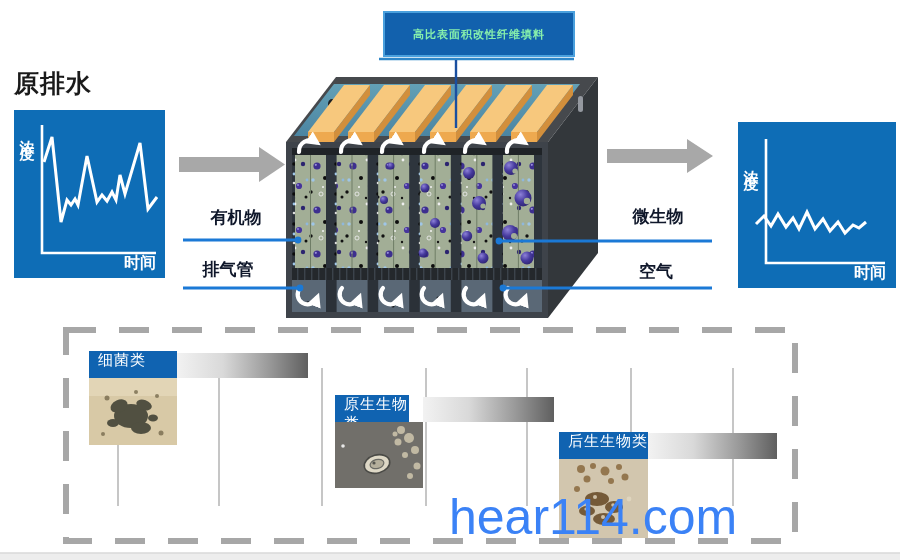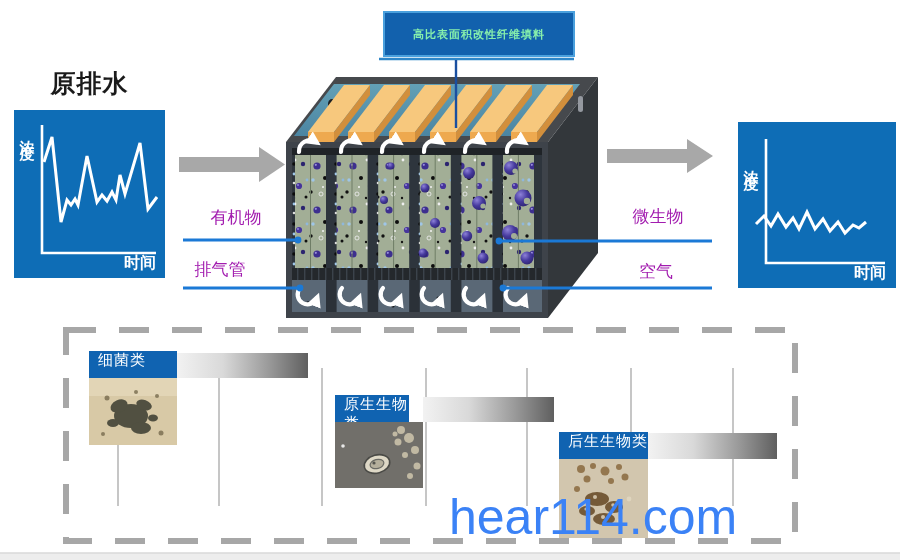--- a/index.html
+++ b/index.html
@@ -1,25 +1,25 @@
 <!DOCTYPE html>
 <html><head>
 <meta charset="utf-8">
 <style>
   html,body{margin:0;padding:0;background:#fff;}
   #stage{position:relative;width:900px;height:560px;background:#fff;overflow:hidden;
          font-family:"Liberation Sans","DejaVu Sans",sans-serif;}
   .abs{position:absolute;}
-  .title{font-size:25px;font-weight:600;color:#1a1a1a;text-align:center;letter-spacing:1px;}
+  .title{font-size:25px;font-weight:600;color:#1a1a1a;letter-spacing:1px;}
   .chart{background:#0e6db6;}
   .chart svg{position:absolute;left:0;top:0;}
   .ylab{color:#fff;font-size:15px;font-weight:bold;writing-mode:vertical-rl;text-orientation:upright;
         letter-spacing:4px;line-height:1;}
   .xlab{color:#fff;font-size:16px;font-weight:bold;}
-  .flowlab{font-size:17px;color:#a21caf;font-weight:400;text-align:center;}
+  .flowlab{font-size:17px;color:#0f172a;font-weight:700;text-align:center;}
   .callout{background:#1261ad;border:2px solid #4aa0dd;color:#86efac;font-size:11px;font-weight:bold;
            display:flex;align-items:center;justify-content:center;letter-spacing:1px;}
   .bluelab{background:#1063b1;color:#fff;font-size:15px;font-weight:500;display:flex;
            padding-left:9px;box-sizing:border-box;letter-spacing:1px;z-index:5;}
   .gradbar{background:linear-gradient(to right,#f2f2f2 0%,#d9d9d9 35%,#9a9a9a 70%,#5f5f5f 100%);z-index:4;}
   .micro{z-index:5;overflow:hidden;}
   #watermark{font-size:50px;color:#3b82f6;z-index:9;letter-spacing:0px;line-height:1;}
   svg{display:block;}
 </style>
 </head>
@@ -245,21 +245,21 @@
         <circle cx="300" cy="288" r="3.4"></circle>
       <circle cx="499" cy="241" r="3.4"></circle>
         <circle cx="503" cy="288" r="3.4"></circle>
     </g>
 
     <rect x="0" y="553" width="900" height="7" fill="#ededed"></rect>
     <line x1="0" y1="553" x2="900" y2="553" stroke="#d8d8d8" stroke-width="1.5"></line>
   </svg>
 
   <div class="abs flowlab" style="left:196px;top:206px;width:80px;">有机物</div>
-  <div class="abs flowlab" style="left:180px;top:258px;width:80px;">排气管</div>
+  <div class="abs flowlab" style="left:188px;top:258px;width:80px;">排气管</div>
   <div class="abs flowlab" style="left:618px;top:205px;width:80px;">微生物</div>
   <div class="abs flowlab" style="left:621px;top:260px;width:70px;">空气</div>
 
   <div class="abs bluelab" style="left:89px;top:351px;width:88px;height:27px;">
     <span>细菌类</span>
   </div>
   <div class="abs gradbar" style="left:177px;top:353px;width:131px;height:25px;"></div>
   <div class="abs micro" style="left:89px;top:378px;width:88px;height:67px;">
     <svg width="88" height="67" viewBox="0 0 88 67">
       <rect width="88" height="67" fill="#d8c9a6"></rect>

